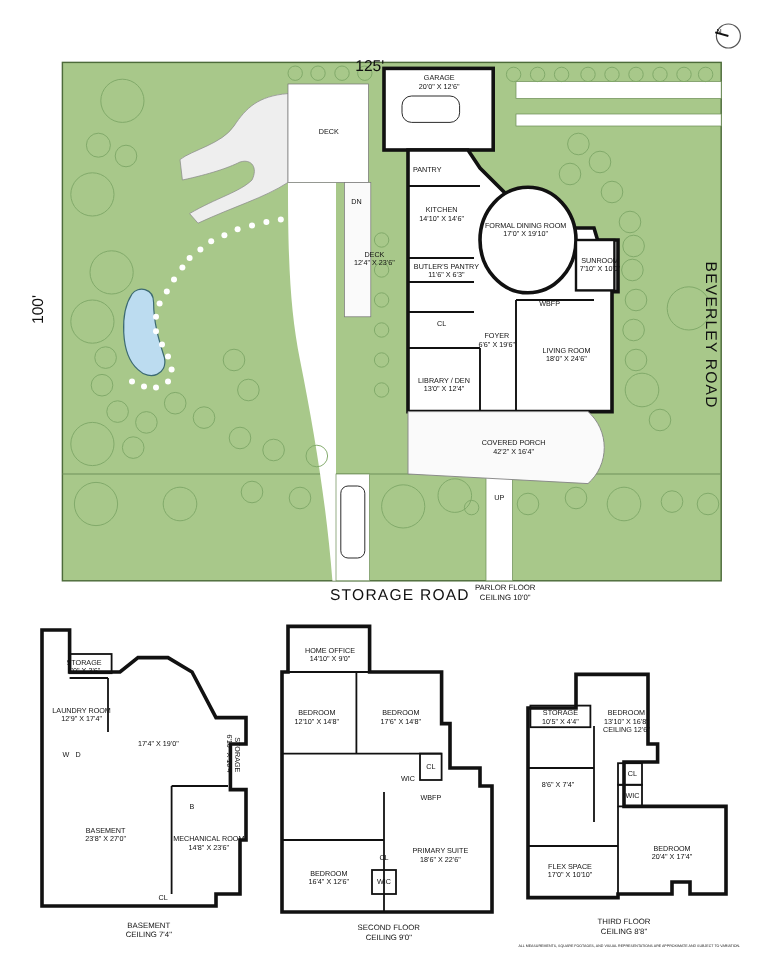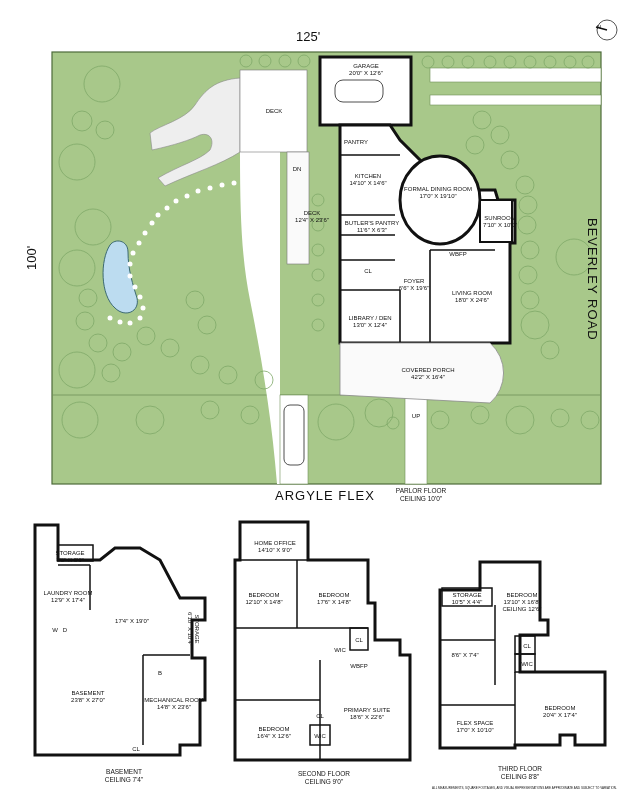--- a/index.html
+++ b/index.html
@@ -182,23 +182,23 @@
     <rect x="442" y="588" width="50" height="18"></rect>
     <line x1="440" y1="640" x2="495" y2="640"></line>
     <rect x="515" y="636" width="20" height="18"></rect>
     <rect x="515" y="654" width="20" height="18"></rect>
     <line x1="495" y1="605" x2="495" y2="685"></line>
     <line x1="440" y1="705" x2="515" y2="705"></line>
     <line x1="515" y1="672" x2="515" y2="748"></line>
   </g>
 </svg>
 
-<div class="abs" style="left:296px;top:29px;font-size:13px;">125'</div>
+<div class="abs" style="left:296px;top:47px;font-size:13px;">125'</div>
 <div class="abs" style="left:24px;top:270px;font-size:13px;transform:rotate(-90deg);transform-origin:left top;">100'</div>
-<div class="abs road" style="left:275px;top:488px;">ARGYLE FLEX</div>
+<div class="abs road" style="left:275px;top:488px;">STORAGE ROAD</div>
 <div class="abs road" style="left:600px;top:218px;transform:rotate(90deg);transform-origin:left top;white-space:nowrap;">BEVERLEY ROAD</div>
 <div class="abs" style="left:597px;top:24px;font-size:6px;">N</div>
 
 <div class="lbl" style="left:366px;top:63px;">
     <span class="d">GARAGE</span>
     <span class="d">20'0" x 12'6"</span>
   </div>
 <div class="lbl" style="left:274px;top:108px;">
     <span class="d">DECK</span>
   </div>

